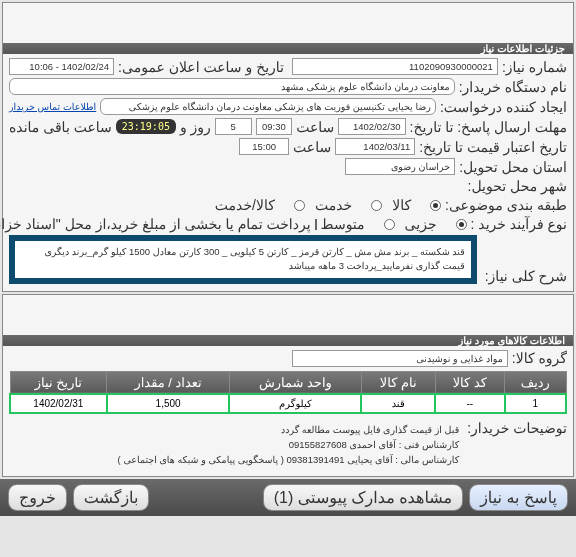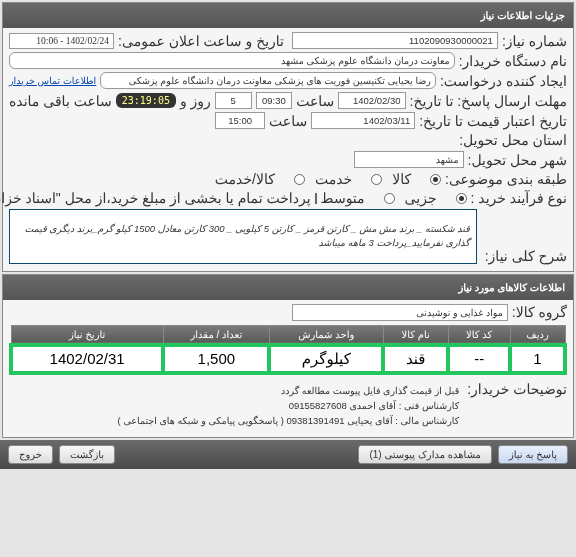--- a/index.html
+++ b/index.html
@@ -11,23 +11,24 @@
   width: 576px;
 }
 .panel {
   border: 1px solid #888;
   margin: 2px;
   background: #f5f5f5;
 }
 .panel-header {
   background: linear-gradient(to bottom, #6a6a6a, #555);
   color: #fff;
-  padding: 7px 8px;
+  padding: 0 8px;
   font-size: 10px;
   font-weight: bold;
+  margin-top: 40px;
 }
 .panel-body {
   padding: 4px 6px;
 }
 .row {
   display: flex;
   align-items: center;
   margin-bottom: 3px;
   gap: 4px;
   flex-wrap: nowrap;
@@ -40,21 +41,21 @@
 .field {
   background: #fff;
   border: 1px solid #999;
   padding: 2px 4px;
   font-size: 9.5px;
   color: #333;
   min-height: 16px;
   display: inline-block;
 }
 .field-sm { width: 50px; text-align: center; }
-.field-md { width: 110px; font-family: Liberation Serif, serif; }
+.field-md { width: 110px; }
 .field-lg { width: 216px; }
 .field-xxl { flex: 1; border-radius: 6px; }
 .link {
   color: #0645ad;
   text-decoration: underline;
   font-size: 9.5px;
 }
 .radio-group {
   display: flex;
   gap: 10px;
@@ -84,69 +85,68 @@
 }
 .checkbox {
   width: 11px;
   height: 11px;
   border: 1px solid #666;
   background: #fff;
   display: inline-block;
 }
 .desc-box {
   background: #fff;
-  border: 1px solid #0c4a6e;
-  padding: 12px 6px;
+  border: 6px solid #0c4a6e;
+  padding: 4px 6px;
   font-size: 9.5px;
   color: #333;
   line-height: 1.5;
   margin-right: 4px;
   flex: 1;
-  font-style: italic;
 }
 .table {
   width: 100%;
   border-collapse: collapse;
   margin-top: 4px;
 }
 .table th {
   background: linear-gradient(to bottom, #7a7a7a, #5a5a5a);
   color: #fff;
-  font-size: 10px;
+  font-size: 13px;
   font-weight: normal;
   padding: 3px 4px;
   border: 1px solid #888;
   text-align: center;
 }
 .table td {
   background: #fff;
-  font-size: 15px;
+  font-size: 10px;
   padding: 3px 4px;
-  border: 4px solid #22c55e;
+  border: 2px solid #22c55e;
   text-align: center;
 }
 .notes {
   font-size: 9.5px;
   color: #333;
   line-height: 1.6;
   padding: 2px 4px;
 }
 .footer-bar {
   background: linear-gradient(to bottom, #6a6a6a, #4a4a4a);
   padding: 5px 8px;
   display: flex;
   gap: 6px;
   align-items: center;
 }
 .btn {
   background: linear-gradient(to bottom, #f8f8f8, #ddd);
   border: 1px solid #888;
-  border-radius: 3px;
+  border-radius: 9px;
   padding: 3px 10px;
-  font-size: 10px;
+  font-size: 16px;
   color: #333;
   cursor: pointer;
 }
 .btn-primary {
   background: linear-gradient(to bottom, #e8f0ff, #c8d8f0);
 }
 .spacer { flex: 1; }
 .countdown-box {
   background: #333;
   color: #ff8;
@@ -188,32 +188,32 @@
       <span class="label">ساعت</span>
       <span class="field field-sm">09:30</span>
       <span class="field field-sm">5</span>
       <span class="label">روز و</span>
       <span class="countdown-box">23:19:05</span>
       <span class="label">ساعت باقی مانده</span>
     </div>
 
     <div class="row">
       <span class="label">تاریخ اعتبار قیمت تا تاریخ:</span>
-      <span class="field" style="width:104px">1402/03/11</span>
+      <span class="field" style="width:80px">1402/03/11</span>
       <span class="label">ساعت</span>
       <span class="field field-sm">15:00</span>
     </div>
 
     <div class="row">
       <span class="label">استان محل تحویل:</span>
+      <span class="field field-md">خراسان رضوی</span>
     </div>
 
     <div class="row">
       <span class="label">شهر محل تحویل:</span>
-      <span class="field field-md">مشهد</span>
     </div>
 
     <div class="row">
       <span class="label">طبقه بندی موضوعی:</span>
       <div class="radio-group">
         <div class="radio-item">
           <span class="radio checked"></span>
           <span class="label">کالا</span>
         </div>
         <div class="radio-item">

